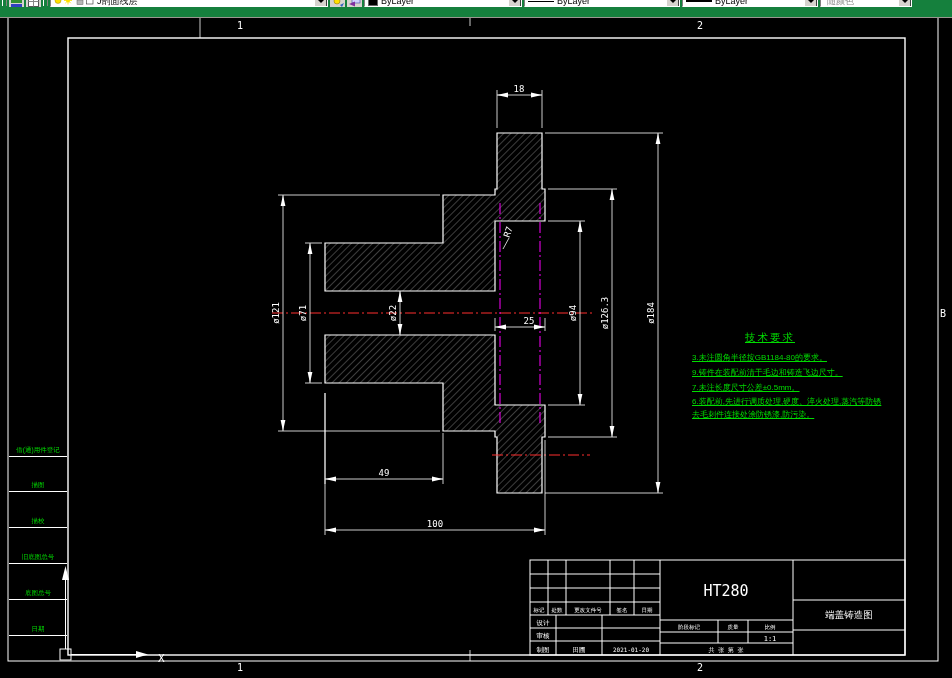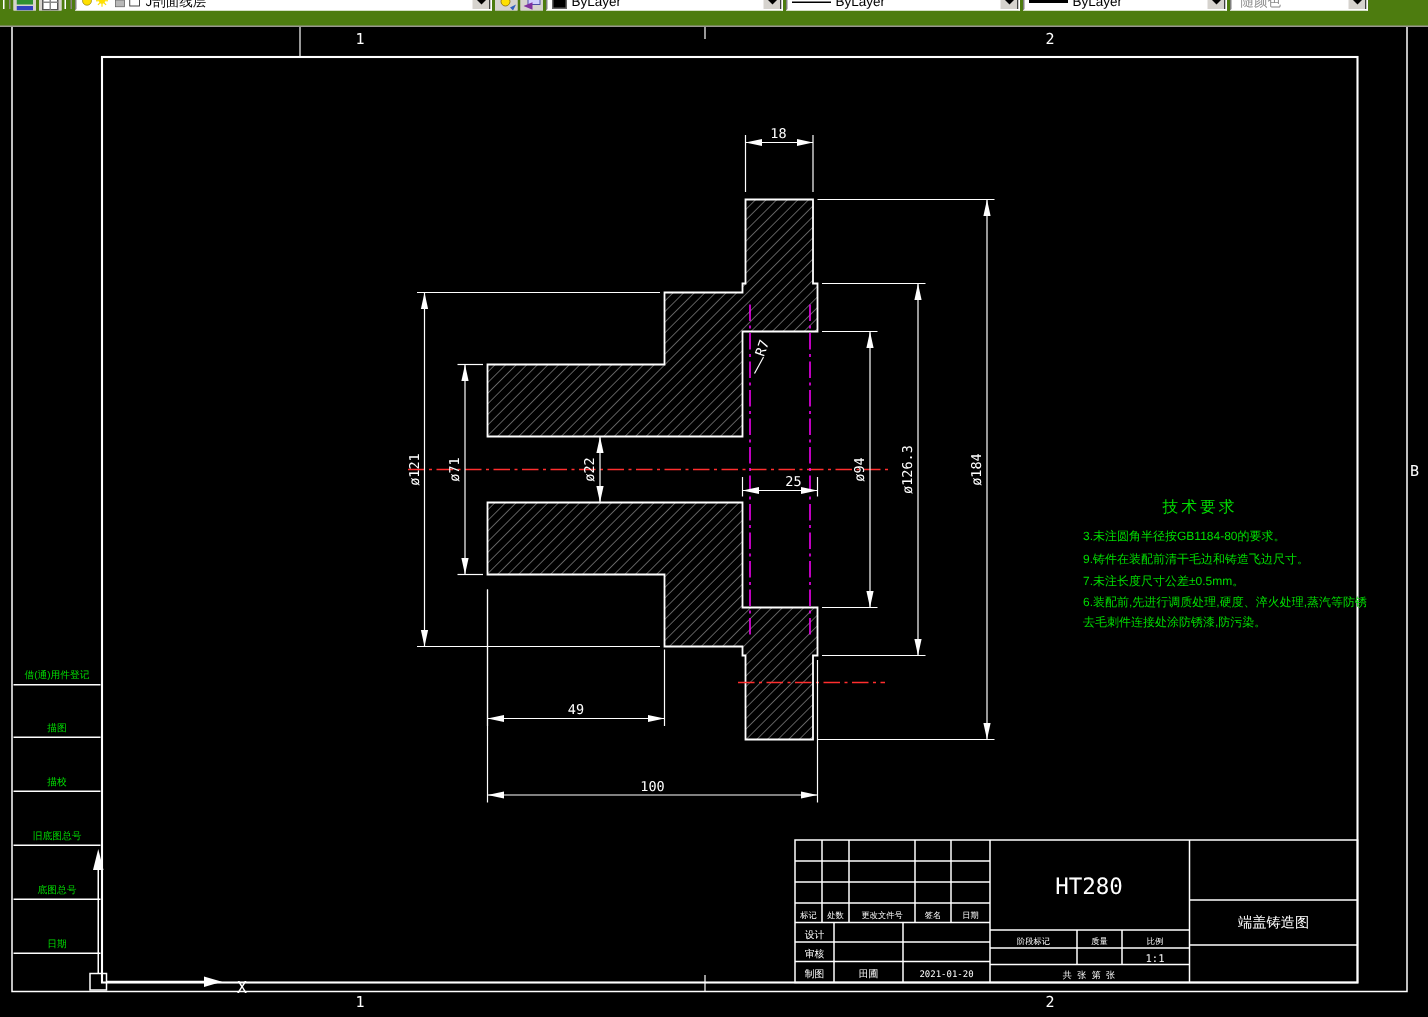--- a/index.html
+++ b/index.html
@@ -1,20 +1,20 @@
 <!DOCTYPE html>
 <html><head>
 <meta charset="utf-8">
 <style>
   html,body{margin:0;padding:0;background:#000;}
   body{width:952px;height:678px;overflow:hidden;font-family:"Liberation Sans",sans-serif;}
   .screen{position:relative;width:952px;height:678px;background:#000;overflow:hidden;}
 
   
-  .toolbar{position:absolute;top:0;left:0;width:952px;height:14px;background:#4d7c0f;
+  .toolbar{position:absolute;top:0;left:0;width:952px;height:14px;background:#15803d;
     border-bottom:1px solid #9a978f;display:flex;align-items:center;gap:2px;
     padding:1px 2px 16px 2px;box-sizing:border-box;z-index:5;}
   .grip{width:3px;height:10px;border-left:1px solid #fff;border-right:1px solid #87857e;}
   .tbtn{width:15px;height:12px;background:#d6d3ce;border:1px solid #d6d3ce;padding:0;
     display:flex;align-items:center;justify-content:center;}
   .combo{height:12px;background:#fff;border:1px solid;border-color:#808080 #fff #fff #808080;
     display:flex;align-items:center;font-size:9px;color:#000;box-sizing:border-box;
     padding-left:3px;white-space:nowrap;overflow:hidden;}
   .combo .dd{margin-left:auto;width:11px;height:10px;background:#d6d3ce;flex:0 0 11px;
     border:1px solid;border-color:#fff #404040 #404040 #fff;display:flex;align-items:center;justify-content:center;}
@@ -31,21 +31,21 @@
   .wline{stroke:#fff;fill:none;}
   .part{fill:url(#hatch);stroke:#fff;stroke-width:1.2;}
   .dim{stroke:#fff;stroke-width:0.8;fill:none;}
   .dimtxt{font-size:9px;fill:#fff;}
   .cl-red{stroke:#ff2e2e;stroke-width:1;stroke-dasharray:11,3,2,3;}
   .cl-mag{stroke:#ff00ff;stroke-width:1;stroke-dasharray:11,3,2,3;}
   .gt{fill:#00dd00;font-family:"Liberation Sans",sans-serif;}
   .wt{fill:#fff;font-family:"Liberation Sans",sans-serif;}
 
   
-  .tech{position:absolute;left:722px;top:331px;width:192px;color:#00dd00;z-index:2;}
+  .tech{position:absolute;left:692px;top:331px;width:192px;color:#00dd00;z-index:2;text-decoration:underline;}
   .tech .tr-title{font-size:10.5px;text-align:center;margin:0 36px 7px 0;letter-spacing:2px;}
   .tech .ti{font-size:8px;line-height:1.6;margin-bottom:2px;}
 
   
   .mf{position:absolute;left:9px;width:58px;height:13px;color:#00dd00;font-size:6.5px;
     text-align:center;border-bottom:1px solid #fff;padding-top:2px;box-sizing:border-box;z-index:2;}
 </style>
 </head>
 <body>
 

